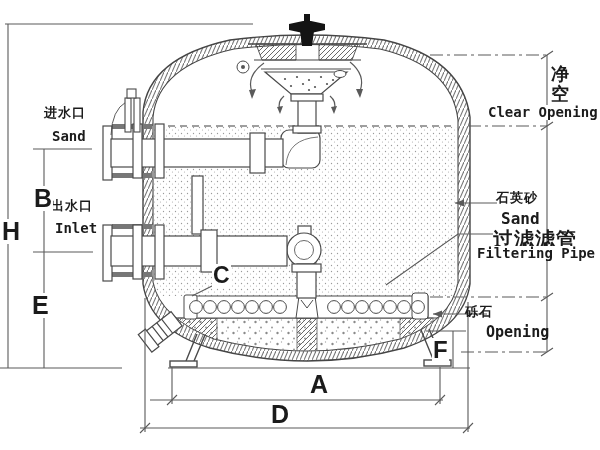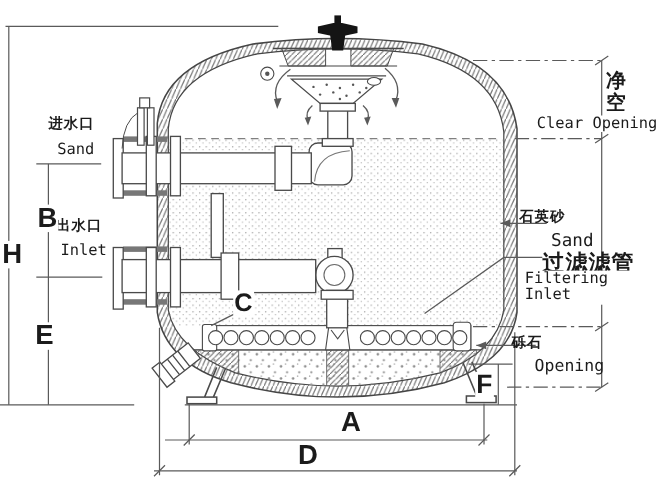--- a/index.html
+++ b/index.html
@@ -2,21 +2,21 @@
 <html><head>
 <meta charset="utf-8">
 <style>
   html,body{margin:0;padding:0;background:#fff;}
   .canvas{position:relative;width:600px;height:450px;background:#fff;overflow:hidden;
           font-family:"Liberation Sans",sans-serif;}
   .canvas svg{position:absolute;left:0;top:0;}
   .lbl{position:absolute;color:#1b1b1b;white-space:pre-line;line-height:1.1;}
   .cn{font-family:"DejaVu Sans",sans-serif;font-weight:bold;font-size:13px;letter-spacing:1px;}
   .cn-sm{font-family:Liberation Serif, serif;font-weight:bold;font-size:20px;letter-spacing:1px;}
-  .en{font-family:"DejaVu Sans Mono","Liberation Mono",monospace;font-weight:normal;font-size:14px;}
+  .en{font-family:"DejaVu Sans Mono","Liberation Mono",monospace;font-weight:bold;font-size:14px;}
   .dim{font-family:"Liberation Sans",sans-serif;font-weight:bold;font-size:25px;line-height:1;
        background:#fff;padding:0 1px;}
   .whitebg{background:#fff;padding:0 2px;}
 </style>
 </head>
 <body>
 
 <div class="canvas">
 <svg width="600" height="450" viewBox="0 0 600 450">
   <defs>
@@ -223,21 +223,21 @@
 <div class="lbl dim" style="left:31px;top:293px;">E</div>
 <div class="lbl dim" style="left:212px;top:264px;font-size:23px;">C</div>
 <div class="lbl dim" style="left:309px;top:372px;">A</div>
 <div class="lbl dim" style="left:270px;top:402px;">D</div>
 <div class="lbl dim" style="left:432px;top:338px;font-size:24px;">F</div>
 
 <div class="lbl cn" style="left:551px;top:64px;font-size:18px;">净
 空</div>
 <div class="lbl en whitebg" style="left:486px;top:105px;">Clear Opening</div>
 
-<div class="lbl cn" style="left:472px;top:191px;text-align:right;">石英砂</div>
+<div class="lbl cn" style="left:496px;top:191px;text-align:right;">石英砂</div>
 <div class="lbl en" style="left:501px;top:210px;font-size:16px;">Sand</div>
 
 <div class="lbl cn-sm" style="left:493px;top:228px;">过滤滤管</div>
-<div class="lbl en whitebg" style="left:475px;top:246px;">Filtering Inlet</div>
+<div class="lbl en whitebg" style="left:475px;top:246px;">Filtering Pipe</div>
 
 <div class="lbl cn" style="left:465px;top:305px;">砾石</div>
 <div class="lbl en" style="left:486px;top:324px;font-size:15px;">Opening</div>
 </div>
 
 </body></html>

